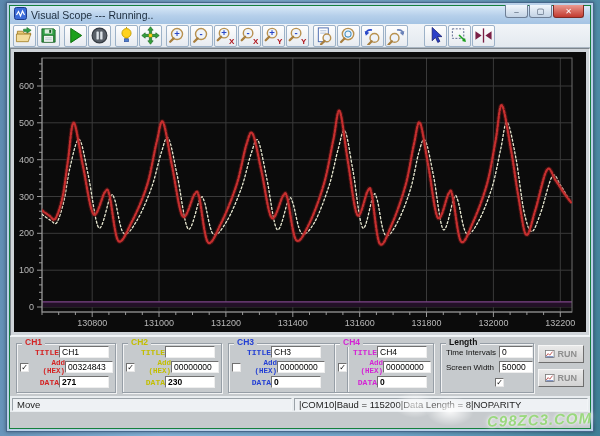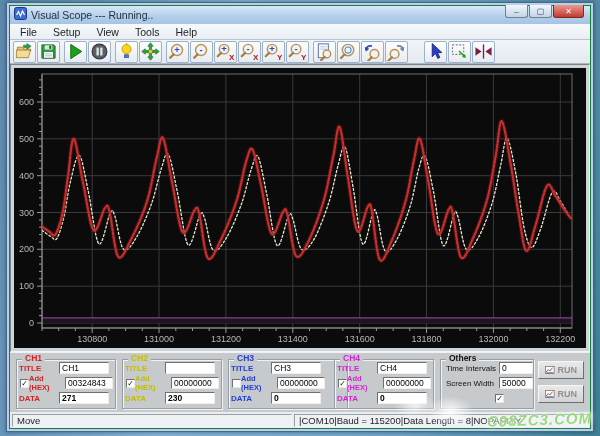--- a/index.html
+++ b/index.html
@@ -26,21 +26,21 @@
     background:linear-gradient(#fefefe,#e7ebf0);border:1px solid #9db2c8;border-radius:2px;padding:0;margin-right:1px;}
   .tbtn svg{display:block;}
   .gap{margin-right:4px;} .biggap{margin-right:16px;}
   
   .chartpanel{height:288px;background:#cfd4d9;border:1px solid;border-color:#7d858c #f2f5f7 #f2f5f7 #7d858c;padding:1px;}
   
   .controls{position:relative;height:60px;background:#c6cacd;border-top:1px solid #eef2f5;}
   .grpbox{position:absolute;top:6px;height:50px;border:1px solid #969ea6;box-shadow:inset 1px 1px 0 rgba(255,255,255,.75),1px 1px 0 rgba(255,255,255,.75);}
   .legend{position:absolute;top:-6px;left:5px;background:#c6cacd;padding:0 3px;font-size:8.5px;font-weight:bold;line-height:9px;}
   .grp-row{display:flex;align-items:center;height:14px;margin-top:1px;padding-left:2px;}
-  .clabel{width:40px;text-align:left;font-size:8px;font-weight:bold;}
+  .clabel{width:40px;text-align:right;font-size:8px;font-weight:bold;font-family:Liberation Mono, monospace;}
   .clabel.small{width:36px;font-size:7.5px;}
   .cb{width:9px;height:9px;margin-left:1px;background:#fff;border:1px solid;border-color:#707070 #e8e8e8 #e8e8e8 #707070;
     font-size:8px;line-height:8px;text-align:center;color:#111;flex:none;}
   .cin{width:50px;height:12px;font-size:8.5px;padding:0 2px;border:1px solid;border-color:#707070 #eee #eee #707070;background:#fff;}
   .cin.bold{font-weight:bold;}
   .olabel{font-size:8px;color:#111;width:56px;padding-left:3px;}
   .oin{width:34px;height:12px;font-size:8.5px;padding:0 2px;border:1px solid;border-color:#707070 #eee #eee #707070;background:#fff;}
   .runbtn{position:absolute;left:528px;width:46px;height:18px;display:flex;align-items:center;justify-content:center;gap:3px;
     background:linear-gradient(#e9e9e9,#d2d2d2);border:1px solid;border-color:#f6f6f6 #6e6e6e #6e6e6e #f6f6f6;}
   .runbtn span{font-size:9px;font-weight:bold;color:#8e8e8e;}
@@ -72,27 +72,20 @@
             </svg>
         </span>
         <span class="apptitle">Visual Scope --- Running..</span>
         <span class="winbtns">
           <button class="wbtn">–</button>
           <button class="wbtn">▢</button>
           <button class="wbtn close">✕</button>
         </span>
       </div>
 
-      <div class="menubar" id="menubar">
-          <span class="mitem">File</span>
-          <span class="mitem">Setup</span>
-          <span class="mitem">View</span>
-          <span class="mitem">Tools</span>
-          <span class="mitem">Help</span>
-        </div>
 
       <div class="toolbar" id="toolbar">
           <button class="tbtn">
             <span>
               <svg width="19" height="19" viewBox="0 0 20 20">
                 <path d="M2.5 5.5 h5.5 l1.5 2 h7 v2 H2.5 z" fill="#e8c878" stroke="#9a7418" stroke-width="0.8"></path>
                 <path d="M1.5 8.5 h15 l-2.5 8 h-12.5 z" fill="#f2dc9c" stroke="#9a7418" stroke-width="0.8"></path>
                 <path d="M12.5 1.5 l4.5 3 -4.5 3 v-1.8 h-3.5 v-2.4 h3.5 z" fill="#2f9e44" stroke="#1a6b2a" stroke-width="0.6"></path>
               </svg>
             </span>
@@ -386,21 +379,21 @@
               <g clip-path="url(#pc)">
                 <path d="M30.0 164.2C31.4 165.2 36.2 169.1 38.7 170.4C41.2 171.8 42.8 175.7 45.0 172.3C47.3 168.9 49.9 159.4 52.1 150.2C54.2 141.0 55.6 127.2 58.1 117.0C60.6 106.9 64.1 88.2 67.1 89.4C70.1 90.6 72.9 109.7 76.1 124.4C79.4 139.1 83.2 174.0 86.8 177.8C90.5 181.6 95.5 151.8 98.2 147.2C100.9 142.6 100.7 144.2 102.9 150.2C105.1 156.2 107.9 180.0 111.6 183.3C115.3 186.7 120.3 178.1 125.0 170.4C129.6 162.8 135.6 148.6 139.7 137.3C143.7 125.9 146.6 110.5 149.4 102.3C152.2 94.1 153.7 84.3 156.4 88.3C159.1 92.3 162.1 111.1 165.4 126.2C168.7 141.3 172.4 175.0 176.1 178.9C179.9 182.8 185.1 153.9 187.8 149.4C190.6 145.0 190.3 146.3 192.5 152.0C194.7 157.8 197.5 180.8 201.2 184.1C204.9 187.3 209.9 179.2 214.6 171.5C219.3 163.9 225.2 149.6 229.3 138.4C233.4 127.2 236.2 112.1 239.0 104.1C241.8 96.2 243.4 86.5 246.0 90.5C248.6 94.5 251.5 113.2 254.7 128.1C257.9 142.9 261.5 176.0 265.1 179.6C268.7 183.3 273.8 154.7 276.4 150.2C279.1 145.7 278.6 147.2 280.8 152.8C283.0 158.3 285.9 180.1 289.5 183.3C293.1 186.6 298.0 180.1 302.5 172.3C307.1 164.4 312.9 148.5 316.9 136.2C320.9 123.9 323.6 107.8 326.3 98.6C328.9 89.4 330.5 77.3 333.0 80.9C335.4 84.6 338.0 104.6 341.0 120.7C343.9 136.9 347.3 173.5 350.7 177.8C354.0 182.1 358.6 151.2 361.0 146.5C363.4 141.8 363.0 143.1 365.1 149.4C367.1 155.8 369.7 180.9 373.1 184.8C376.4 188.7 380.9 180.6 385.1 173.0C389.4 165.4 394.9 150.9 398.5 139.1C402.1 127.3 404.4 110.4 406.9 102.3C409.3 94.2 410.8 86.5 413.2 90.5C415.7 94.5 418.6 111.4 421.6 126.2C424.6 141.1 427.9 176.0 431.3 179.6C434.7 183.3 439.5 153.1 442.0 148.3C444.4 143.6 443.9 145.1 446.0 150.9C448.0 156.8 450.9 179.9 454.3 183.3C457.7 186.8 462.1 179.2 466.4 171.5C470.7 163.9 476.3 149.4 480.1 137.3C483.8 125.1 486.3 109.5 488.8 98.6C491.3 87.8 492.6 70.3 495.1 72.1C497.7 73.9 501.4 94.9 504.2 109.7C506.9 124.4 509.3 148.5 511.8 160.5C514.4 172.5 516.8 181.1 519.5 181.5C522.3 181.9 525.1 172.3 528.6 163.1C532.0 153.9 536.9 130.8 540.3 126.2C543.6 121.6 545.8 131.6 548.6 135.4C551.4 139.3 555.6 147.1 557.0 149.4" fill="none" stroke="#e9e9d2" stroke-width="1.3" stroke-dasharray="2 2.2" stroke-linecap="round"></path>
                 <path d="M30.0 160.5C31.2 161.4 35.1 164.3 37.4 165.7C39.6 167.0 41.1 171.8 43.4 168.6C45.6 165.4 48.6 156.3 50.7 146.5C52.8 136.7 54.2 121.9 56.1 109.7C57.9 97.4 59.3 71.9 61.8 72.8C64.2 73.8 67.5 100.0 70.8 115.2C74.1 130.4 77.8 159.7 81.5 164.2C85.2 168.7 90.2 145.2 92.9 142.1C95.5 138.9 95.3 137.3 97.5 145.4C99.8 153.5 102.6 186.2 106.2 190.7C109.9 195.2 114.8 181.5 119.6 172.3C124.4 163.1 130.8 148.8 135.0 135.4C139.2 122.1 142.0 102.5 144.7 92.0C147.4 81.4 148.5 68.0 151.0 72.1C153.6 76.1 156.8 100.6 160.1 116.3C163.4 132.0 167.0 161.7 170.8 166.4C174.5 171.1 179.7 147.5 182.5 144.3C185.2 141.1 184.9 139.3 187.2 147.2C189.4 155.2 192.2 187.9 195.9 192.2C199.5 196.5 204.4 182.6 209.2 173.0C214.0 163.4 220.4 147.7 224.6 134.7C228.8 121.7 231.6 103.4 234.3 94.9C237.0 86.5 238.2 79.6 240.7 83.9C243.2 88.2 246.2 106.7 249.4 120.7C252.5 134.7 256.1 163.7 259.7 167.9C263.3 172.0 268.5 149.0 271.1 145.8C273.7 142.5 273.3 141.0 275.4 148.3C277.6 155.7 280.5 185.7 284.1 190.0C287.8 194.2 292.5 183.1 297.2 173.8C301.8 164.4 307.9 147.9 311.9 134.0C315.9 120.1 318.6 102.7 321.2 90.5C323.9 78.4 325.2 57.9 327.6 61.0C330.0 64.2 332.7 92.4 335.6 109.7C338.6 127.0 342.0 159.7 345.3 164.9C348.7 170.1 353.3 144.4 355.7 141.0C358.1 137.5 357.7 135.5 359.7 144.3C361.7 153.1 364.4 188.6 367.7 193.6C371.1 198.7 375.5 184.2 379.8 174.5C384.1 164.8 389.8 148.7 393.5 135.4C397.2 122.2 399.4 105.4 401.8 94.9C404.2 84.5 405.5 69.5 407.9 72.8C410.3 76.2 413.2 99.4 416.2 115.2C419.2 131.0 422.5 163.1 425.9 167.9C429.3 172.6 434.2 147.1 436.6 143.6C439.1 140.0 438.6 138.5 440.6 146.5C442.7 154.5 445.6 187.1 449.0 191.4C452.4 195.7 456.7 181.9 461.0 172.3C465.4 162.6 471.3 147.4 475.1 133.6C478.9 119.8 481.3 102.5 483.8 89.4C486.2 76.3 487.3 53.6 489.8 55.2C492.3 56.7 496.0 83.3 498.8 98.6C501.6 114.0 503.9 132.9 506.5 147.2C509.1 161.6 511.4 182.6 514.2 184.8C517.0 187.0 519.8 171.3 523.2 160.5C526.7 149.7 531.5 125.0 534.9 120.0C538.3 114.9 540.7 126.4 543.6 130.3C546.5 134.2 549.7 139.9 552.3 143.6C554.9 147.2 557.9 150.9 559.0 152.4" fill="none" stroke="#7a1818" stroke-opacity="0.45" stroke-width="4.4" stroke-dasharray="1.6 2.1" stroke-linecap="round"></path>
                 <path d="M30.0 160.5C31.2 161.4 35.1 164.3 37.4 165.7C39.6 167.0 41.1 171.8 43.4 168.6C45.6 165.4 48.6 156.3 50.7 146.5C52.8 136.7 54.2 121.9 56.1 109.7C57.9 97.4 59.3 71.9 61.8 72.8C64.2 73.8 67.5 100.0 70.8 115.2C74.1 130.4 77.8 159.7 81.5 164.2C85.2 168.7 90.2 145.2 92.9 142.1C95.5 138.9 95.3 137.3 97.5 145.4C99.8 153.5 102.6 186.2 106.2 190.7C109.9 195.2 114.8 181.5 119.6 172.3C124.4 163.1 130.8 148.8 135.0 135.4C139.2 122.1 142.0 102.5 144.7 92.0C147.4 81.4 148.5 68.0 151.0 72.1C153.6 76.1 156.8 100.6 160.1 116.3C163.4 132.0 167.0 161.7 170.8 166.4C174.5 171.1 179.7 147.5 182.5 144.3C185.2 141.1 184.9 139.3 187.2 147.2C189.4 155.2 192.2 187.9 195.9 192.2C199.5 196.5 204.4 182.6 209.2 173.0C214.0 163.4 220.4 147.7 224.6 134.7C228.8 121.7 231.6 103.4 234.3 94.9C237.0 86.5 238.2 79.6 240.7 83.9C243.2 88.2 246.2 106.7 249.4 120.7C252.5 134.7 256.1 163.7 259.7 167.9C263.3 172.0 268.5 149.0 271.1 145.8C273.7 142.5 273.3 141.0 275.4 148.3C277.6 155.7 280.5 185.7 284.1 190.0C287.8 194.2 292.5 183.1 297.2 173.8C301.8 164.4 307.9 147.9 311.9 134.0C315.9 120.1 318.6 102.7 321.2 90.5C323.9 78.4 325.2 57.9 327.6 61.0C330.0 64.2 332.7 92.4 335.6 109.7C338.6 127.0 342.0 159.7 345.3 164.9C348.7 170.1 353.3 144.4 355.7 141.0C358.1 137.5 357.7 135.5 359.7 144.3C361.7 153.1 364.4 188.6 367.7 193.6C371.1 198.7 375.5 184.2 379.8 174.5C384.1 164.8 389.8 148.7 393.5 135.4C397.2 122.2 399.4 105.4 401.8 94.9C404.2 84.5 405.5 69.5 407.9 72.8C410.3 76.2 413.2 99.4 416.2 115.2C419.2 131.0 422.5 163.1 425.9 167.9C429.3 172.6 434.2 147.1 436.6 143.6C439.1 140.0 438.6 138.5 440.6 146.5C442.7 154.5 445.6 187.1 449.0 191.4C452.4 195.7 456.7 181.9 461.0 172.3C465.4 162.6 471.3 147.4 475.1 133.6C478.9 119.8 481.3 102.5 483.8 89.4C486.2 76.3 487.3 53.6 489.8 55.2C492.3 56.7 496.0 83.3 498.8 98.6C501.6 114.0 503.9 132.9 506.5 147.2C509.1 161.6 511.4 182.6 514.2 184.8C517.0 187.0 519.8 171.3 523.2 160.5C526.7 149.7 531.5 125.0 534.9 120.0C538.3 114.9 540.7 126.4 543.6 130.3C546.5 134.2 549.7 139.9 552.3 143.6C554.9 147.2 557.9 150.9 559.0 152.4" fill="none" stroke="#c62f2f" stroke-width="2.2" stroke-dasharray="2.4 1.7" stroke-linecap="round"></path>
               </g>
             </svg></div>
       </div>
 
       <div class="controls" id="controls">
         <div class="grpbox" style="left:430px;width:94px;">
-          <span class="legend" style="color:#111;">Others</span>
+          <span class="legend" style="color:#111;">Length</span>
           <div class="grp-row">
             <span class="olabel">Time Intervals</span>
             <input class="oin" value="0" style="">
           </div>
           <div class="grp-row">
             <span class="olabel">Screen Width</span>
             <input class="oin" value="50000" style="">
           </div>
           <div class="grp-row">
             <span class="cb" style="margin-left:52px;">✓</span>

